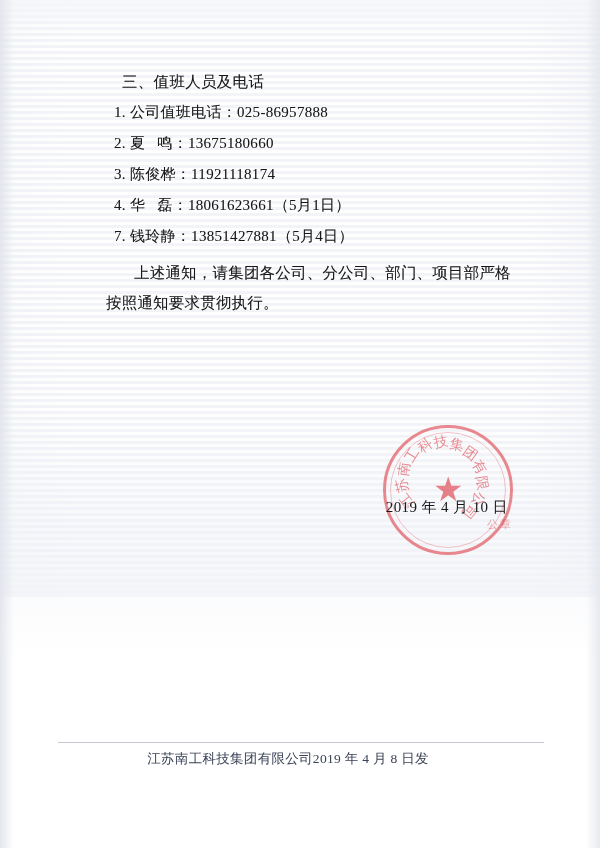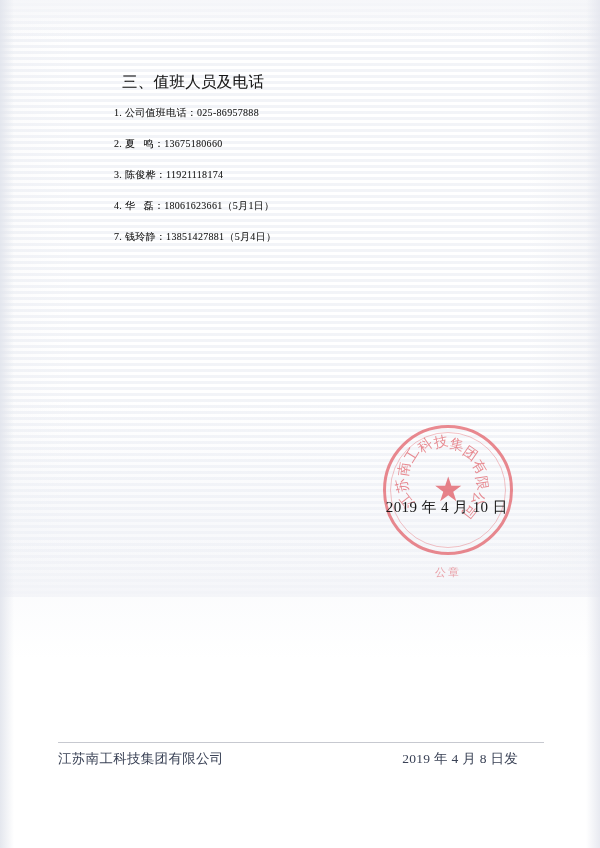--- a/index.html
+++ b/index.html
@@ -54,21 +54,21 @@
     height: 848px;
   }
   .doc-body {
     position: absolute;
     left: 106px;
     top: 66px;
     width: 410px;
     color: #1b1b1b;
   }
   .line {
-    font-size: 10px;
+    font-size: 15px;
     line-height: 31px;
     letter-spacing: 0.3px;
     white-space: pre;
     color: #181818;
     text-shadow: 0 0 0.4px rgba(0,0,0,0.25);
   }
   .line.section {
     text-indent: 16px;
     font-size: 15.5px;
   }
@@ -147,42 +147,41 @@
     font-family: "Liberation Serif", serif;
     font-size: 14px;
     color: rgba(219,55,66,0.58);
     transform-origin: 0 0;
   }
   .seal .bottom-text {
     position: absolute;
     left: 0;
     top: 92px;
     width: 130px;
-    text-align: center;
+    text-align: right;
     font-size: 11px;
     color: rgba(219,55,66,0.45);
     letter-spacing: 2px;
-    margin-top: 48px;
   }
   
   .footer-rule {
     position: absolute;
     left: 58px;
     top: 742px;
     width: 486px;
     height: 1px;
     background: rgba(130,135,150,0.45);
   }
   .footer {
     position: absolute;
     left: 58px;
     top: 750px;
     width: 486px;
     display: flex;
-    justify-content: space-between;
+    justify-content: center;
     align-items: baseline;
     color: #3b3f52;
     font-size: 13.5px;
     letter-spacing: 0.3px;
   }
   .footer .left { color: #3a4256; }
   .footer .right { color: #3a4256; padding-right: 26px; }
   
   .edge-left, .edge-right {
     position: absolute;
@@ -214,20 +213,24 @@
   <div class="content">
 
     <div class="doc-body">
       <div class="line section">三、值班人员及电话</div>
       <div class="line item">1. 公司值班电话：025-86957888</div>
       <div class="line item">2. 夏   鸣：13675180660</div>
       <div class="line item">3. 陈俊桦：11921118174</div>
       <div class="line item">4. 华   磊：18061623661（5月1日）</div>
       <div class="line item">7. 钱玲静：13851427881（5月4日）</div>
 
+      <div class="para">
+        <span class="indent"></span><span>上述通知，请集团各公司、分公司、部门、项目部严格</span><br>
+        <span>按照通知要求贯彻执行。</span>
+      </div>
     </div>
 
     <div class="seal">
       <div class="ring"></div>
       <div class="ring-inner"></div>
       <div class="seal-text" id="seal-arc">
           <span style="left: 0px; top: 0px; transform: translate(21.1755px, 86.5518px) rotate(-128deg);">江</span>
           <span style="left: 0px; top: 0px; transform: translate(12.577px, 69.2025px) rotate(-104.727deg);">苏</span>
           <span style="left: 0px; top: 0px; transform: translate(11.5329px, 49.8675px) rotate(-81.4545deg);">南</span>
           <span style="left: 0px; top: 0px; transform: translate(18.2132px, 31.6932px) rotate(-58.1818deg);">工</span>

